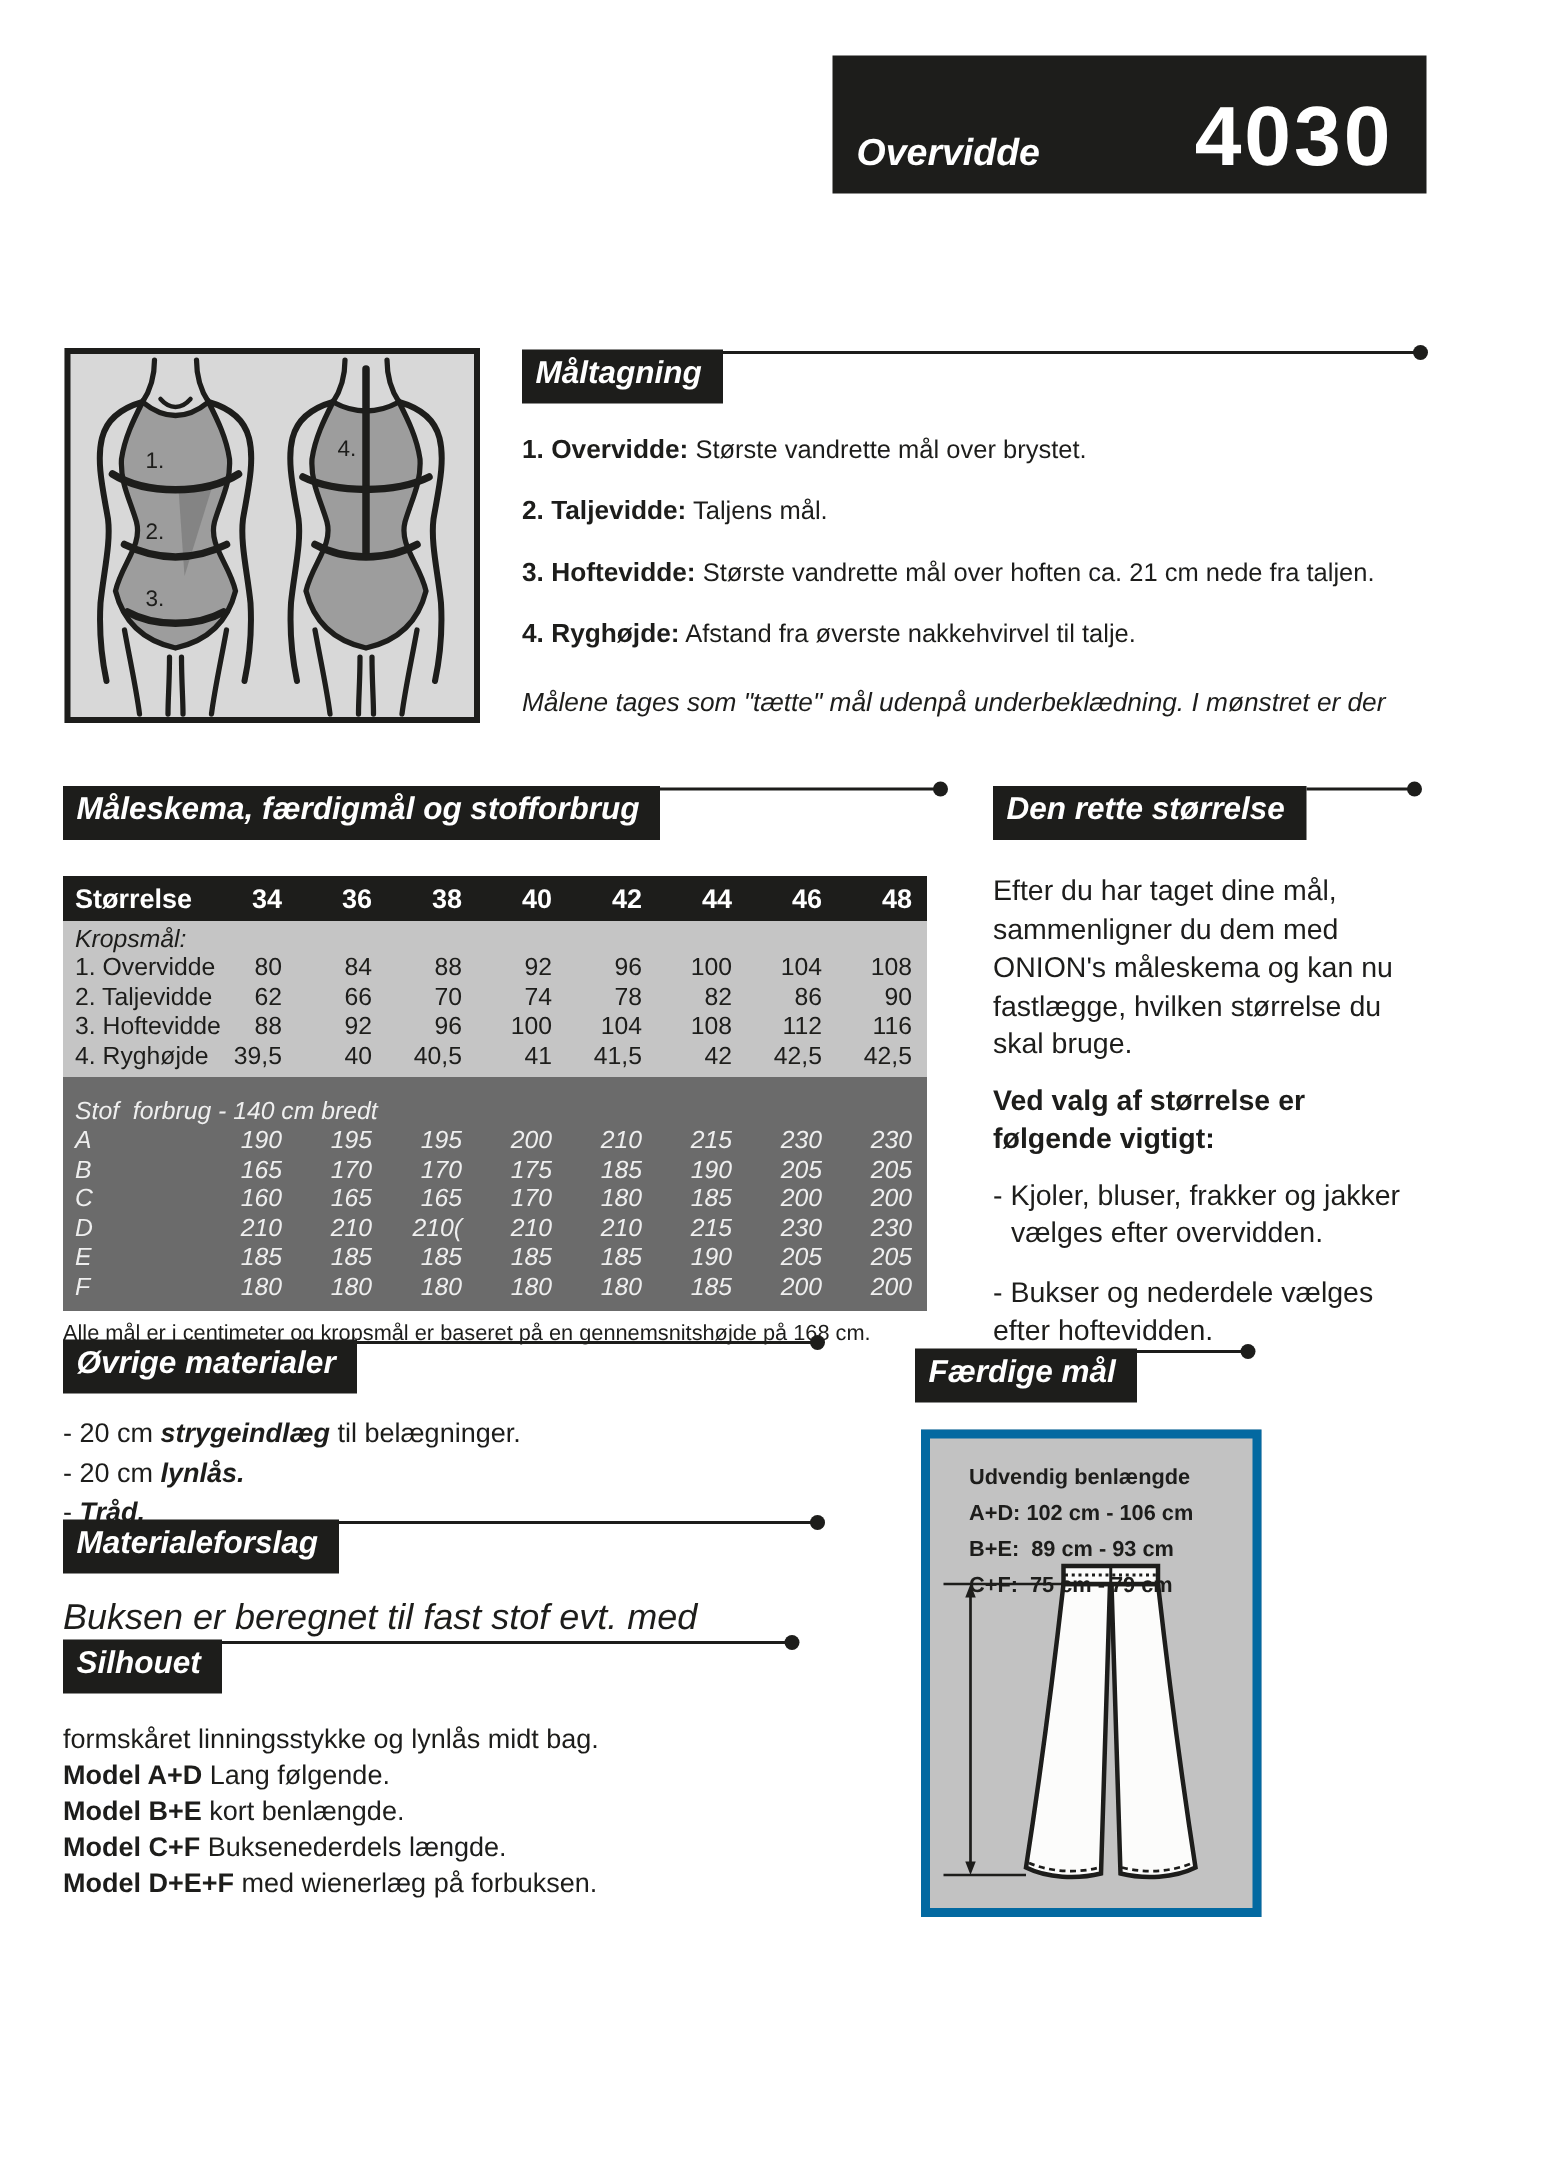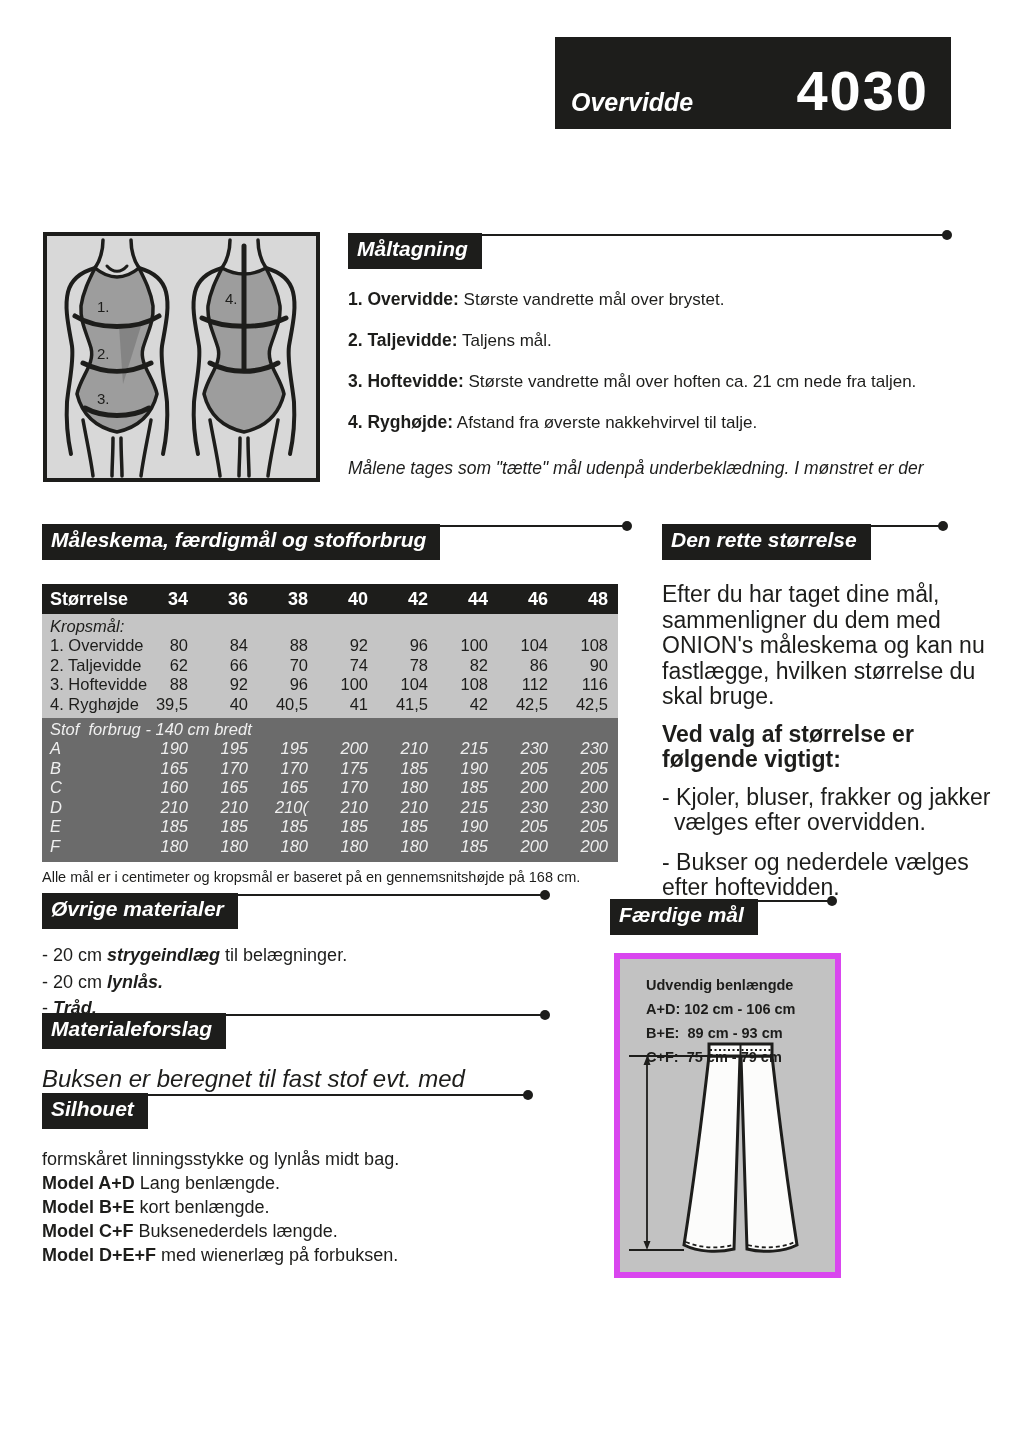--- a/index.html
+++ b/index.html
@@ -22,37 +22,37 @@
   .mi b{font-size:17.5px;}
   .note{font-style:italic;font-size:17.5px;line-height:31px;margin-top:8px;}
   
   .tbl{width:576px;margin-top:24px;}
   .tr{display:flex;line-height:19.5px;}
   .thead{background:#1d1d1b;color:#fff;font-weight:bold;font-size:18px;}
   .thead .tr{line-height:30px;}
   .lbl{width:96px;padding-left:8px;box-sizing:border-box;white-space:nowrap;}
   .c{width:60px;text-align:right;padding-right:10px;box-sizing:border-box;}
   .tlight{background:#c5c5c5;font-size:16.5px;padding:3px 0 4px;}
-  .tdark{background:#6b6b6b;color:#efefef;font-style:italic;font-size:16.5px;padding:2px 0 6px;}
+  .tdark{background:#6b6b6b;color:#efefef;font-style:italic;font-size:16.5px;padding:14px 0 6px;}
   .gl{font-style:italic;padding-left:8px;white-space:pre;}
   .fnote{font-size:14.5px;margin-top:7px;}
   
-  .ln{font-size:23px;line-height:25.5px;white-space:nowrap;}
+  .ln{font-size:19px;line-height:25.5px;white-space:nowrap;}
   .bld{font-weight:bold;}
   .gap{height:12px;}
   .ind{padding-left:12px;}
   
   .li{font-size:18px;line-height:26.5px;}
   .li .bi{font-weight:bold;font-style:italic;}
   .body-t{font-size:24px;font-style:italic;}
   .sil{font-size:18px;line-height:24px;}
   .just{text-align:justify;text-align-last:justify;}
   
   .figbox{position:absolute;left:43px;top:232px;width:269px;height:242px;border:4px solid #1d1d1b;background:#d8d8d8;}
-  .measbox{position:relative;margin-top:18px;margin-left:4px;width:215px;height:313px;border:6px solid #d946ef;background:#c2c2c2;}
+  .measbox{position:relative;margin-top:18px;margin-left:4px;width:215px;height:313px;border:6px solid #0369a1;background:#c2c2c2;}
   .meastxt{position:absolute;left:26px;top:14px;font-weight:bold;font-size:14.5px;line-height:24px;white-space:pre;}
 </style>
 </head>
 <body>
 
 <div class="page">
 
   <div class="plate">
     <div class="brand">Overvidde</div>
     <div class="num">4030</div>
@@ -293,21 +293,21 @@
     <div class="body-t" style="margin-top:16px;">Buksen er beregnet til fast stof evt. med stretch.</div>
   </div>
 
   <div class="abs" style="left:42px;top:1093px;width:489px;">
     <div class="sec-h">
       <div class="tbox">Silhouet</div>
       <div class="rule"></div>
     </div>
     <div style="margin-top:18px;width:505px;">
       <div class="sil">formskåret linningsstykke og lynlås midt bag.</div>
-      <div class="sil"><b>Model A+D</b><span> Lang benlængde.</span></div>
+      <div class="sil"><b>Model A+D</b><span> Lang følgende.</span></div>
       <div class="sil"><b>Model B+E</b><span> kort benlængde.</span></div>
       <div class="sil"><b>Model C+F</b><span> Buksenederdels længde.</span></div>
       <div class="sil"><b>Model D+E+F</b><span> med wienerlæg på forbuksen.</span></div>
     </div>
   </div>
 
   <div class="abs" style="left:610px;top:899px;width:225px;">
     <div class="sec-h">
       <div class="tbox">Færdige mål</div>
       <div class="rule"></div>

